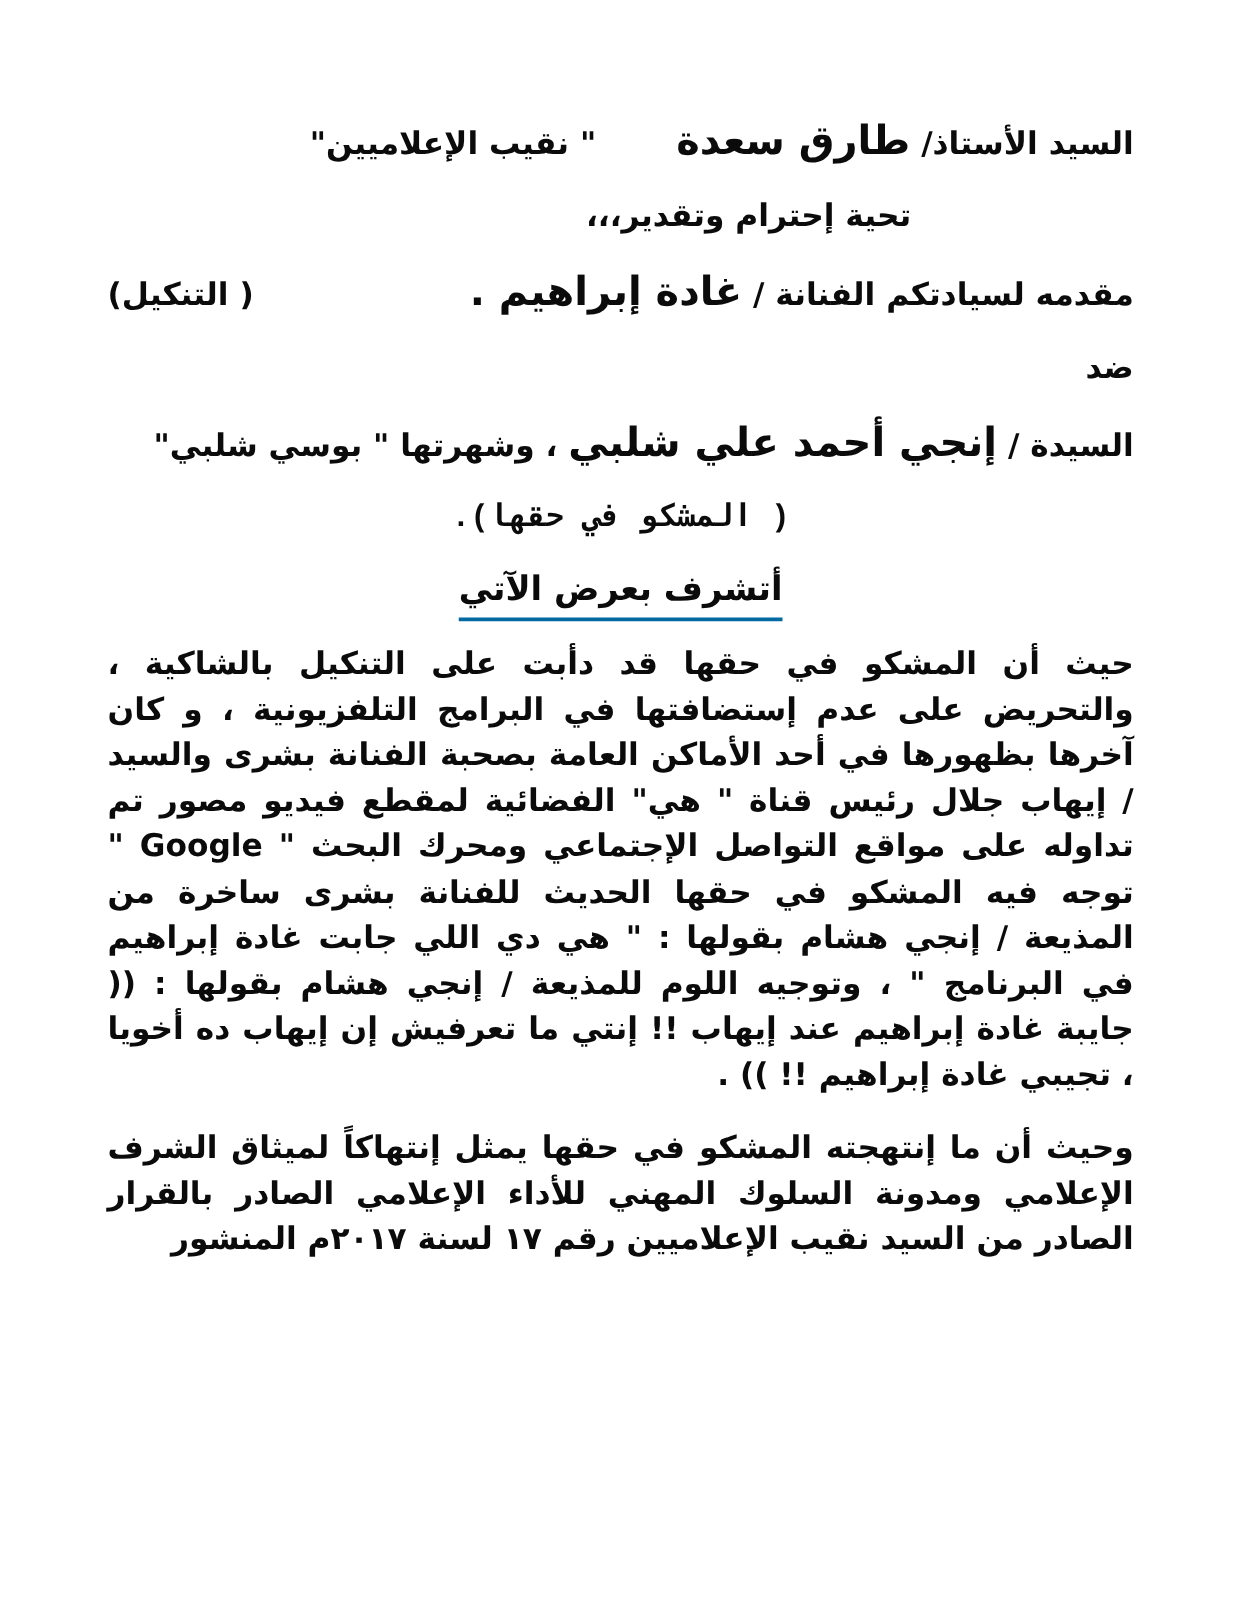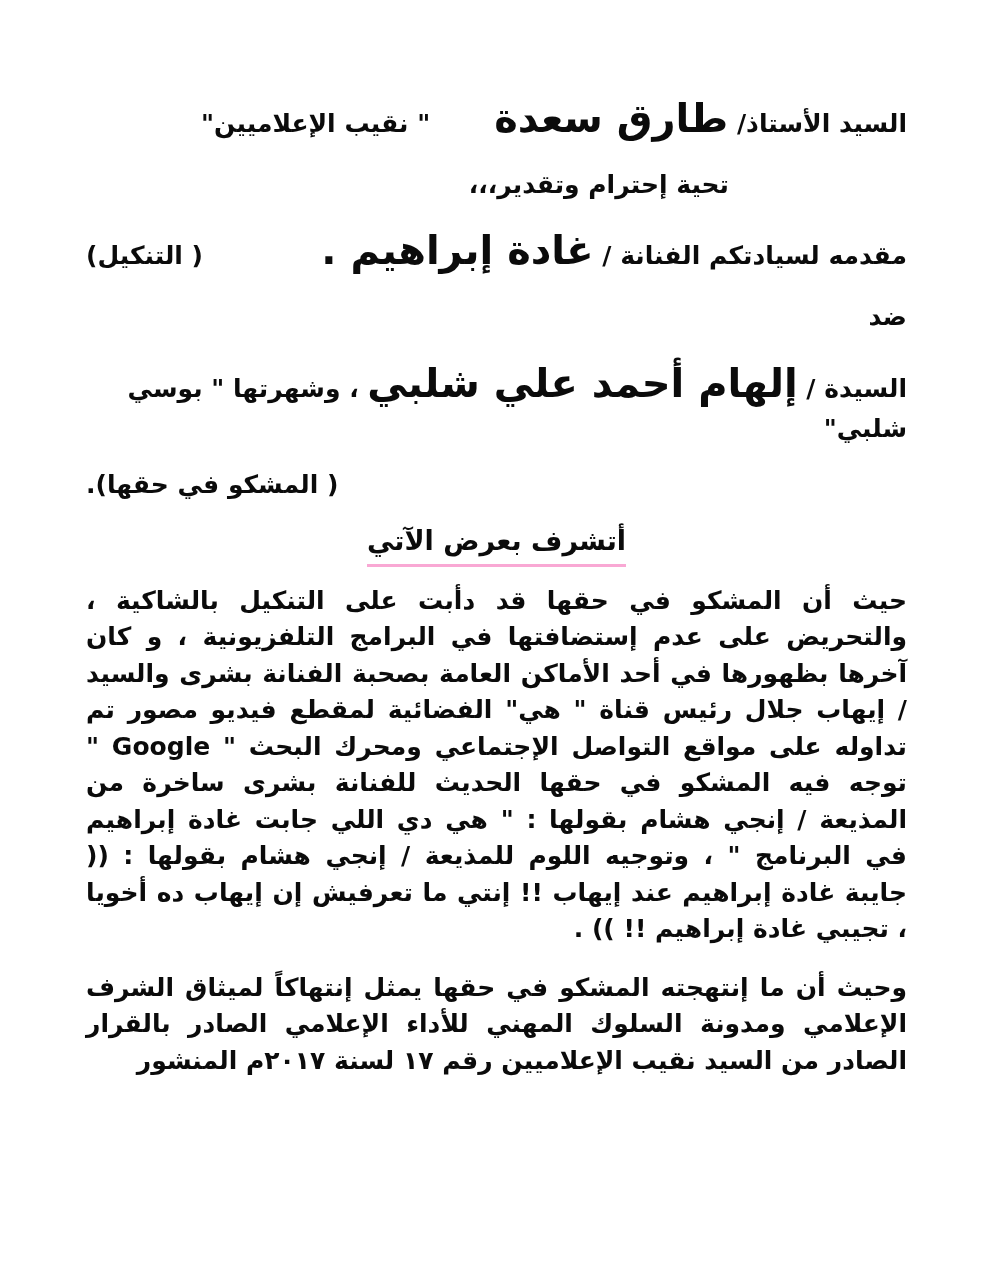--- a/index.html
+++ b/index.html
@@ -24,48 +24,49 @@
     margin-bottom: 20px;
     line-height: 1.42;
   }
   .addressee {
     display: flex;
     align-items: baseline;
     gap: 64px;
     white-space: nowrap;
   }
   .name-lg {
-    font-size: 40px;
+    font-size: 32px;
   }
   .greeting {
     text-align: right;
     margin-right: 178px;
   }
   .submitted {
     display: flex;
     justify-content: space-between;
     align-items: baseline;
   }
   .versus {
     text-align: right;
   }
   .respondent {
     text-align: right;
   }
   .respondent-role {
-    text-align: left;
+    text-align: center;
+    font-family: Liberation Mono, monospace;
   }
   .subject {
     text-align: center;
     margin-top: 6px;
     margin-bottom: 16px;
   }
   .subject .underline {
     display: inline-block;
-    border-bottom: 3px solid #f9a8d4;
+    border-bottom: 3px solid #0369a1;
     padding-bottom: 3px;
     font-size: 27px;
   }
   .para {
     margin: 0 0 22px 0;
     text-align: justify;
     line-height: 1.46;
   }
   .para:last-child {
     margin-bottom: 0;
@@ -91,21 +92,21 @@
       <span>مقدمه لسيادتكم  الفنانة / </span>
       <span class="name-lg">غادة إبراهيم .</span>
     </span>
     <span>( التنكيل)</span>
   </div>
 
   <div class="line versus">ضد</div>
 
   <div class="line respondent">
     <span>السيدة / </span>
-    <span class="name-lg">إلهام  أحمد علي شلبي</span>
+    <span class="name-lg">إنجي  أحمد علي شلبي</span>
     <span> ، وشهرتها " بوسي شلبي"</span>
   </div>
 
   <div class="line respondent-role">( المشكو في حقها).</div>
 
   <div class="line subject">
     <span class="underline">أتشرف بعرض الآتي</span>
   </div>
 
   <p class="para">حيث أن المشكو في حقها قد دأبت على التنكيل بالشاكية ، والتحريض على عدم إستضافتها في البرامج التلفزيونية ، و كان آخرها  بظهورها في أحد الأماكن العامة بصحبة  الفنانة بشرى  والسيد / إيهاب جلال رئيس قناة " هي" الفضائية لمقطع فيديو  مصور تم تداوله على  مواقع التواصل الإجتماعي ومحرك البحث " Google "  توجه فيه المشكو في حقها الحديث للفنانة بشرى ساخرة من المذيعة / إنجي هشام  بقولها : " هي دي اللي جابت غادة إبراهيم في البرنامج " ، وتوجيه اللوم للمذيعة / إنجي هشام بقولها : (( جايبة غادة إبراهيم عند إيهاب !!  إنتي ما تعرفيش إن إيهاب ده أخويا ، تجيبي غادة إبراهيم !! )) .</p>

